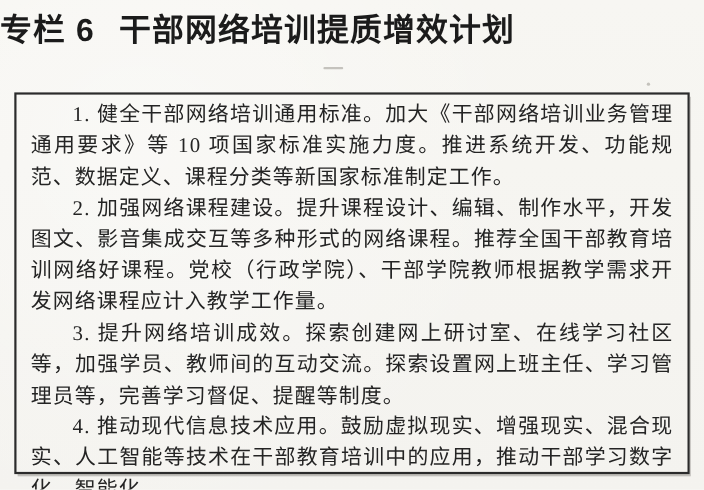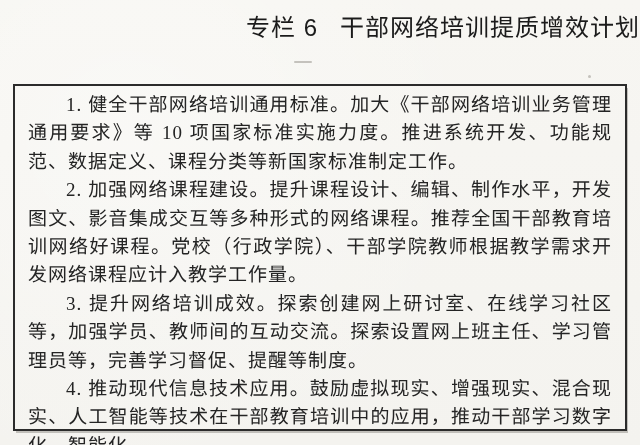--- a/index.html
+++ b/index.html
@@ -16,24 +16,24 @@
       linear-gradient(180deg, #f7f6f2 0%, #f4f3ef 100%);
     overflow: hidden;
     font-family: "Liberation Serif", "DejaVu Serif", serif;
     color: #222222;
   }
   .panel-title {
     position: absolute;
     top: 12px;
     left: 0;
     width: 100%;
-    text-align: right;
+    text-align: left;
     font-family: "Liberation Sans", "DejaVu Sans", sans-serif;
-    font-weight: normal;
-    font-size: 24px;
+    font-weight: bold;
+    font-size: 29px;
     line-height: 32px;
     color: #1b1b1b;
     letter-spacing: 1px;
     white-space: nowrap;
   }
   .panel-title .title-gap {
     display: inline-block;
     width: 22px;
   }
   .content-box {

